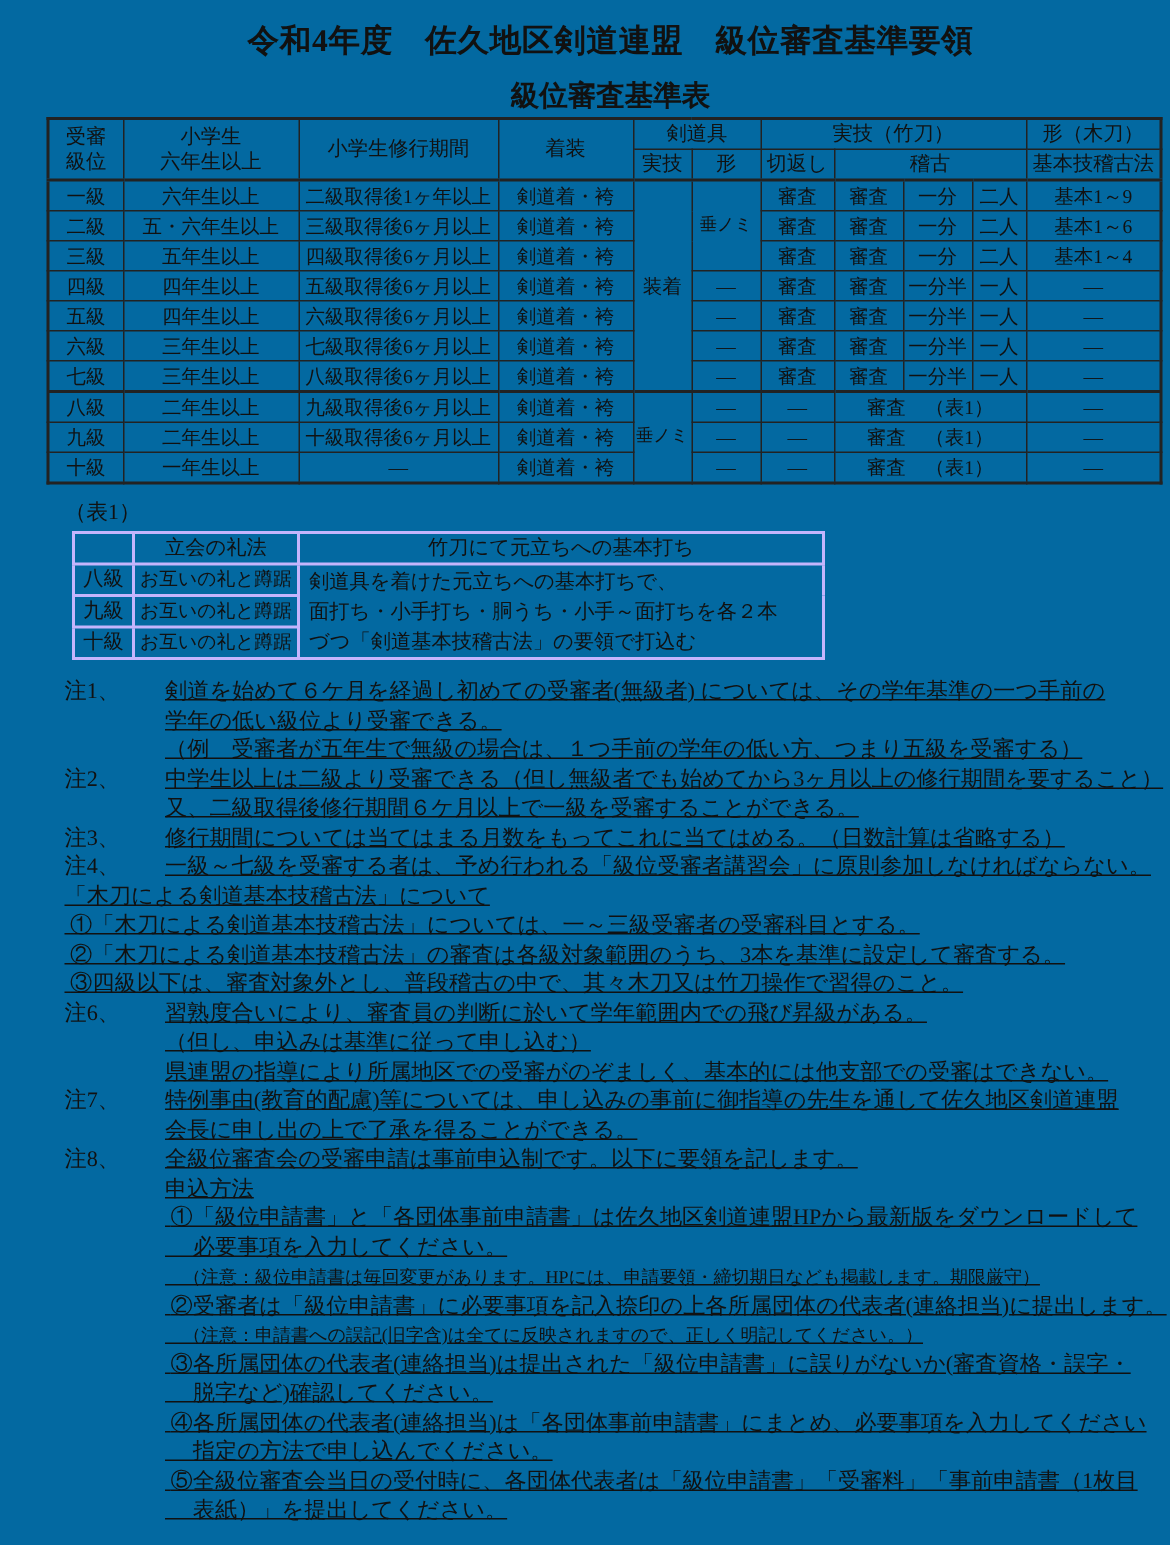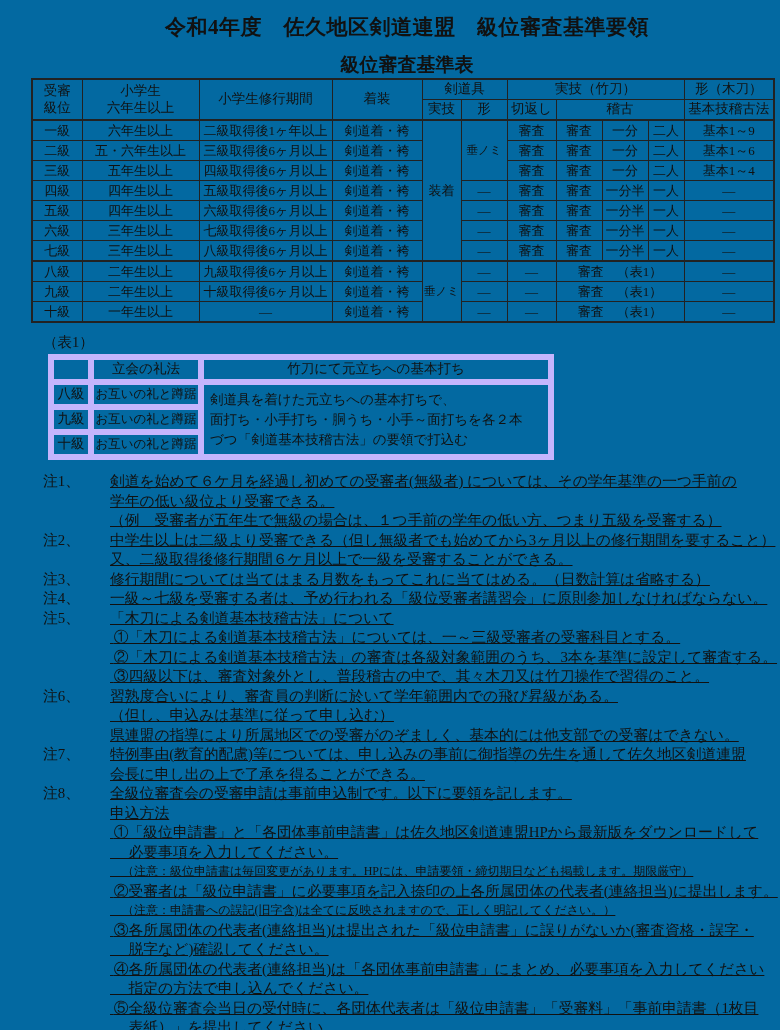--- a/index.html
+++ b/index.html
@@ -32,21 +32,21 @@
   table.main tbody tr:first-child td{border-top-width:2px;}
   table.main tr.thick td{border-top-width:2px;}
   table.main td.sm{font-size:11.5px;text-align:center;}
 
   .t1label{margin:10px 0 0 20px;font-size:14.5px;line-height:19px;}
   table.t1{
     border-collapse:collapse;table-layout:fixed;
     width:500px;margin:2px 0 0 25px;border:2px solid #222;
   }
   table.t1 th, table.t1 td{
-    border:6px solid #c4b5fd;padding:0;text-align:center;vertical-align:middle;
+    border:2px solid #c4b5fd;padding:0;text-align:center;vertical-align:middle;
     font-size:13.5px;font-weight:400;height:19px;line-height:1.25;
   }
   table.t1 td.rei{font-size:12.5px;}
   table.t1 td.basic{
     text-align:left;padding-left:6px;white-space:pre-line;line-height:20px;
   }
 
   .notes{margin:12px 0 0 20px;}
   .note{display:flex;gap:12px;}
   .nlabel{flex:none;width:55px;font-size:14.8px;line-height:19.5px;}
@@ -271,21 +271,20 @@
           <div class="nline">修行期間については当てはまる月数をもってこれに当てはめる。（日数計算は省略する）</div>
         </div>
       </div>
       <div class="note">
         <div class="nlabel">注4、</div>
         <div class="nbody">
           <div class="nline">一級～七級を受審する者は、予め行われる「級位受審者講習会」に原則参加しなければならない。</div>
         </div>
       </div>
       <div class="note">
-        <div class="nlabel">注5、</div>
         <div class="nbody">
           <div class="nline">「木刀による剣道基本技稽古法」について</div>
           <div class="nline"> ①「木刀による剣道基本技稽古法」については、一～三級受審者の受審科目とする。</div>
           <div class="nline"> ②「木刀による剣道基本技稽古法」の審査は各級対象範囲のうち、3本を基準に設定して審査する。</div>
           <div class="nline"> ③四級以下は、審査対象外とし、普段稽古の中で、其々木刀又は竹刀操作で習得のこと。</div>
         </div>
       </div>
       <div class="note">
         <div class="nlabel">注6、</div>
         <div class="nbody">

